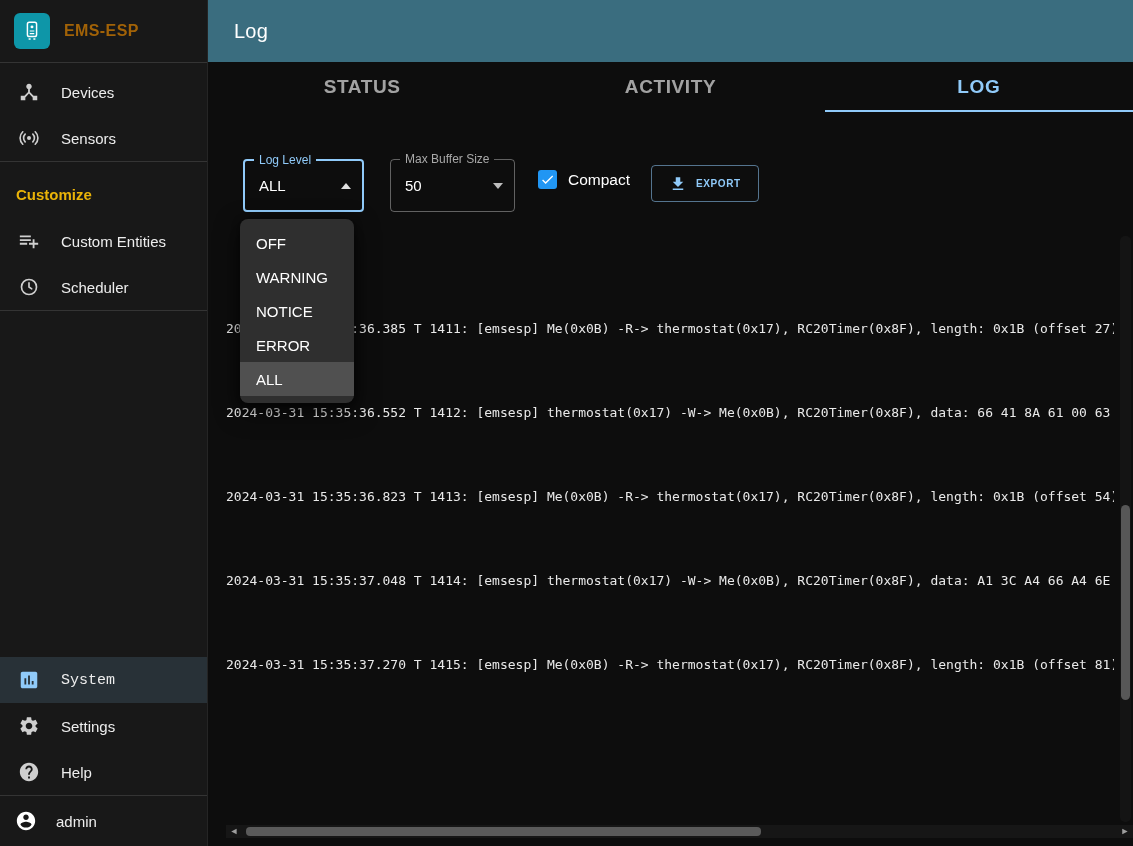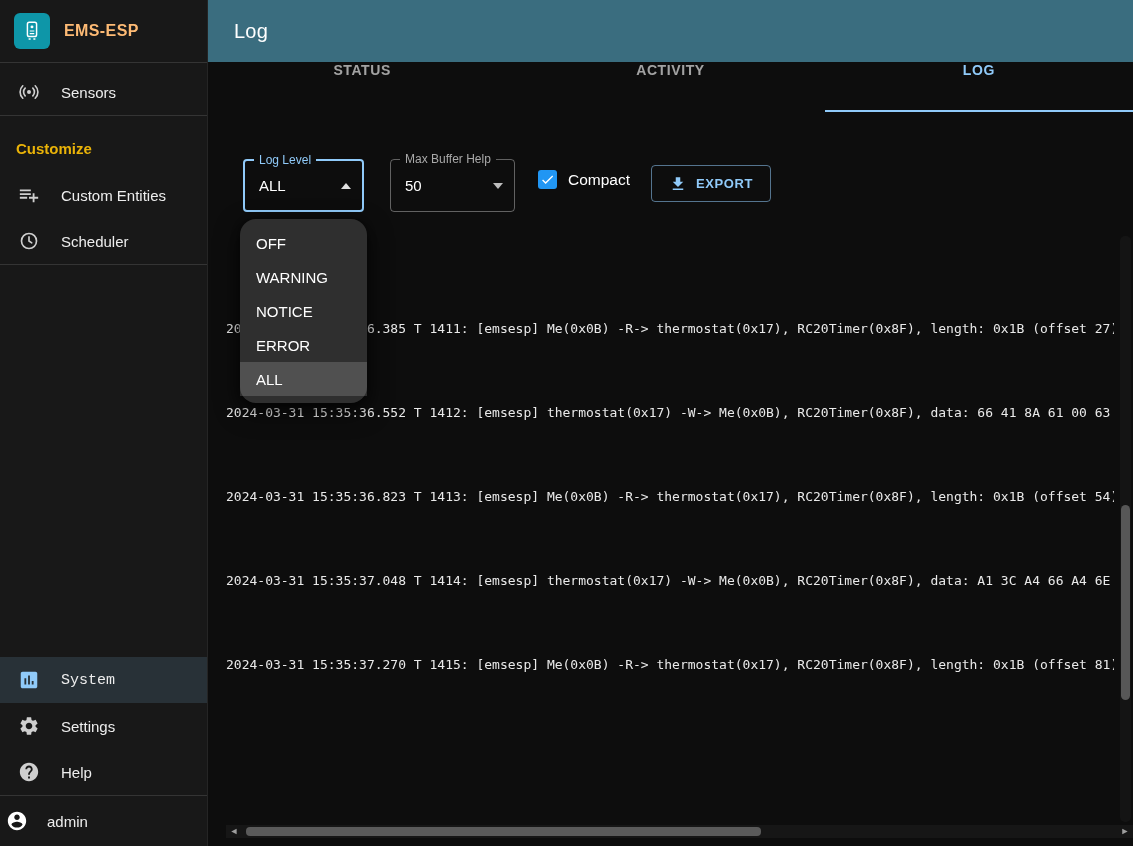--- a/index.html
+++ b/index.html
@@ -13,42 +13,42 @@
   .divider { height:1px; background:rgba(255,255,255,0.12); flex:0 0 auto; }
 
   
   .sidebar {
     position:absolute; left:0; top:0; width:208px; height:846px;
     background:#181818; display:flex; flex-direction:column;
     border-right:1px solid rgba(255,255,255,0.06);
   }
   .sidebar-header { height:62px; flex:0 0 auto; display:flex; align-items:center; gap:14px; padding:0 14px; }
   .logo { width:36px; height:36px; border-radius:6px; background:#0e96a8; display:flex; align-items:center; justify-content:center; flex:0 0 auto; }
-  .app-title { font-size:16px; font-weight:700; letter-spacing:0.4px; color:#fdba74; }
+  .app-title { font-size:16px; font-weight:700; letter-spacing:0.4px; color:#a16207; }
   .nav-pad { padding-top:6px; }
   .nav-item { height:46px; display:flex; align-items:center; gap:20px; padding:0 17px; cursor:pointer; flex:0 0 auto; }
   .nav-item.selected { background:rgba(144,202,249,0.14);font-family:Liberation Mono, monospace; }
   .nav-item.selected .nav-icon { color:#90caf9; }
   .nav-icon { width:24px; height:24px; color:#cfcfcf; flex:0 0 auto; display:flex; align-items:center; justify-content:center; }
   .nav-icon svg { width:22px; height:22px; }
   .nav-label { font-size:15px; color:#ededed; white-space:nowrap; }
   .subheader { height:48px; margin-top:8px; display:flex; align-items:center; padding:0 16px; font-size:15px; font-weight:700; color:#eab308; flex:0 0 auto; }
   .spacer { flex:1 1 auto; }
-  .user-row { height:50px; display:flex; align-items:center; gap:18px; padding:0 5px; flex:0 0 auto; cursor:pointer; }
+  .user-row { height:50px; display:flex; align-items:center; gap:18px; padding:0 14px; flex:0 0 auto; cursor:pointer; }
 
   
   .appbar {
     position:absolute; left:208px; top:0; width:925px; height:62px;
     background:#3a6d7f; display:flex; align-items:center; padding-left:26px;
   }
   .page-title { font-size:20px; font-weight:500; letter-spacing:0.2px; color:#fff; }
 
   
   .tabs { position:absolute; left:208px; top:62px; width:925px; height:50px; display:flex; background:#0d0d0d; }
-  .tab { flex:1; display:flex; justify-content:center; font-size:14px; font-weight:600; letter-spacing:0.6px; color:rgba(255,255,255,0.62); cursor:pointer; position:relative; }
+  .tab { flex:1; display:flex; align-items:center; justify-content:center; font-size:19px; font-weight:600; letter-spacing:0.6px; color:rgba(255,255,255,0.62); cursor:pointer; position:relative; }
   .tab.active { color:#90caf9; }
   .tab.active::after { content:""; position:absolute; left:0; right:0; bottom:0; height:2px; background:#90caf9; }
 
   
   .controls { position:absolute; left:208px; top:112px; width:925px; height:124px; }
   .field { position:absolute; border-radius:4px; background:transparent; }
   .field .flabel { position:absolute; top:-8px; left:9px; background:#0d0d0d; padding:0 5px; font-size:12px; color:#a9a9a9; line-height:15px; white-space:nowrap; }
   .field .fvalue { font-size:15px; color:#fff; padding-left:14px; display:flex; align-items:center; height:100%; }
   .field-loglevel { left:35px; top:47px; width:121px; height:53px; border:2px solid #90caf9; }
   .field-loglevel .flabel { color:#90caf9; }
@@ -57,28 +57,28 @@
   .caret-down { position:absolute; right:11px; top:50%; margin-top:-3px; width:0; height:0; border-left:5px solid transparent; border-right:5px solid transparent; border-top:6px solid #bdbdbd; }
   .compact-wrap { position:absolute; left:330px; top:58px; display:flex; align-items:center; gap:11px; cursor:pointer; }
   .checkbox { width:19px; height:19px; border-radius:3px; background:#2196f3; display:flex; align-items:center; justify-content:center; }
   .checkbox svg { width:15px; height:15px; }
   .compact-label { font-size:15.5px; color:#fff; }
   .export-btn {
     position:absolute; left:443px; top:53px; height:37px; padding:8px 17px;
     display:flex; align-items:center; gap:9px;
     background:transparent; border:1px solid rgba(144,202,249,0.55); border-radius:4px;
     color:#90caf9; font-family:"Liberation Sans",sans-serif;
-    font-size:13px; font-weight:600; letter-spacing:0.6px; cursor:pointer;
+    font-size:10px; font-weight:600; letter-spacing:0.6px; cursor:pointer;
   }
   .export-btn svg { width:18px; height:18px; }
 
   
   .menu {
-    position:absolute; left:240px; top:219px; width:127px;
-    background:#2f2f2f; border-radius:16px; padding:7px 0; z-index:20;
+    position:absolute; left:240px; top:219px; width:114px;
+    background:#2f2f2f; border-radius:8px; padding:7px 0; z-index:20;
     box-shadow:0 8px 24px rgba(0,0,0,0.6), 0 2px 8px rgba(0,0,0,0.45);
   }
   .menu-item { height:34px; display:flex; align-items:center; padding:0 16px; font-size:15px; color:#fff; cursor:pointer; white-space:nowrap; }
   .menu-item.selected { background:rgba(255,255,255,0.16); }
 
   
   .log {
     position:absolute; left:226px; top:234px; width:888px; height:588px;
     overflow:hidden; white-space:pre;
     font-family:"DejaVu Sans Mono","Liberation Mono",monospace;
@@ -107,20 +107,28 @@
         <path d="M8.3 20.8h2.2M13.5 20.8h2.2" stroke="#fff" stroke-width="1.6"></path>
       </svg>
     </div>
     <div class="app-title">EMS-ESP</div>
   </div>
   <div class="divider"></div>
 
   <div class="nav-pad"></div>
   <div class="nav-item">
     <span class="nav-icon">
+      <svg viewBox="0 0 24 24" fill="currentColor">
+          <path d="M17 16l-4-4V8.82C14.16 8.4 15 7.3 15 6c0-1.66-1.34-3-3-3S9 4.34 9 6c0 1.3.84 2.4 2 2.82V12l-4 4H3v5h5v-3.05l4-4.2 4 4.2V21h5v-5h-4z"></path>
+        </svg>
+    </span>
+    <span class="nav-label">Devices</span>
+  </div>
+  <div class="nav-item">
+    <span class="nav-icon">
       <svg viewBox="0 0 24 24">
         <circle cx="12" cy="12" r="2.2" fill="currentColor"></circle>
         <path d="M7.8 7.8 A6 6 0 0 0 7.8 16.2 M16.2 7.8 A6 6 0 0 1 16.2 16.2 M5.2 5.2 A9.4 9.4 0 0 0 5.2 18.8 M18.8 5.2 A9.4 9.4 0 0 1 18.8 18.8" stroke="currentColor" stroke-width="1.8" fill="none" stroke-linecap="round"></path>
       </svg>
     </span>
     <span class="nav-label">Sensors</span>
   </div>
 
   <div class="divider"></div>
   <div class="subheader">Customize</div>
@@ -198,21 +206,21 @@
   </div>
 </div>
 
 <div class="controls">
   <div class="field field-loglevel">
     <span class="flabel">Log Level</span>
     <span class="fvalue">ALL</span>
     <span class="caret-up"></span>
   </div>
   <div class="field field-buffer">
-    <span class="flabel">Max Buffer Help</span>
+    <span class="flabel">Max Buffer Size</span>
     <span class="fvalue">50</span>
     <span class="caret-down"></span>
   </div>
   <div class="compact-wrap">
     <span class="checkbox">
       <svg viewBox="0 0 24 24">
           <path d="M9 16.17L4.83 12l-1.42 1.41L9 19 21 7l-1.41-1.41z" fill="#fff"></path>
         </svg>
     </span>
     <span class="compact-label">Compact</span>

